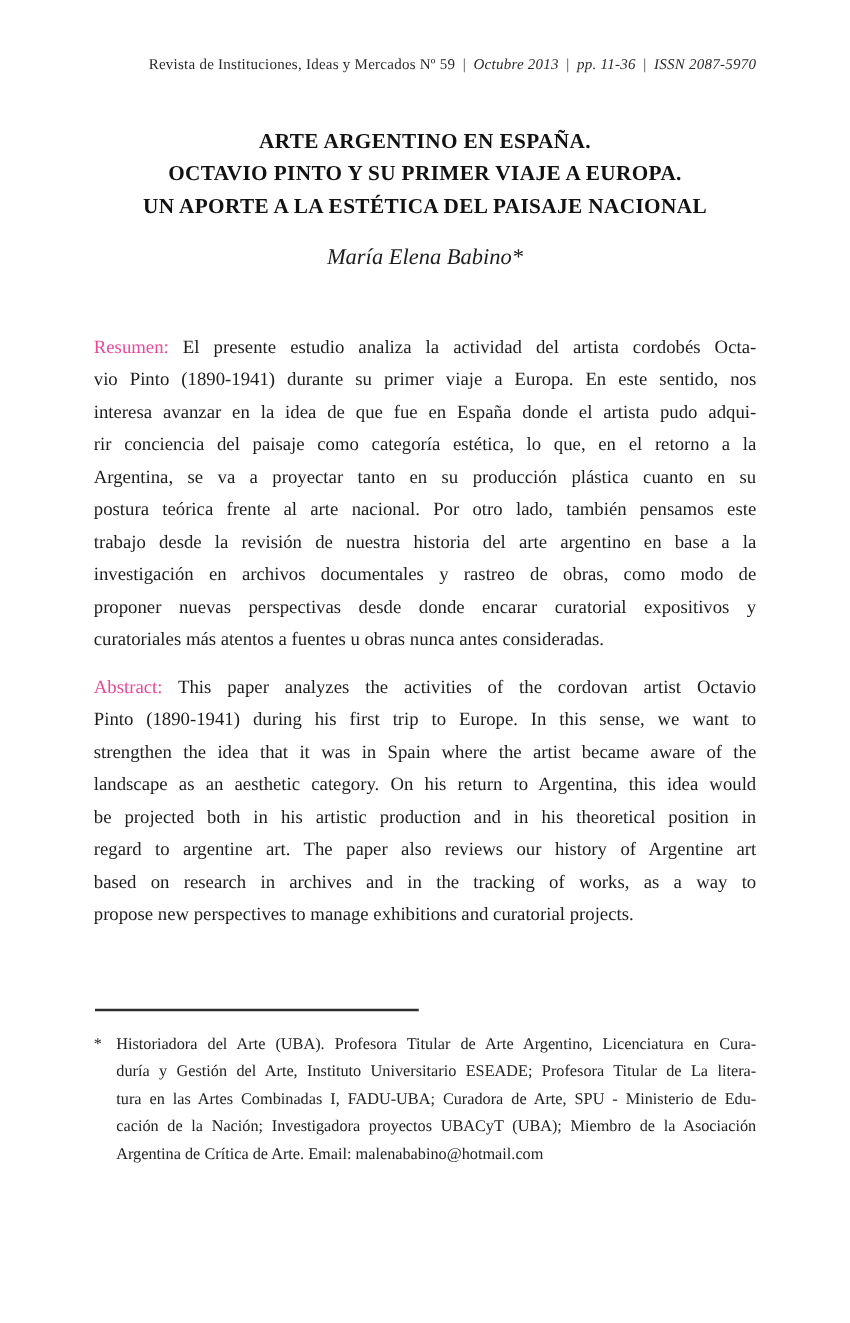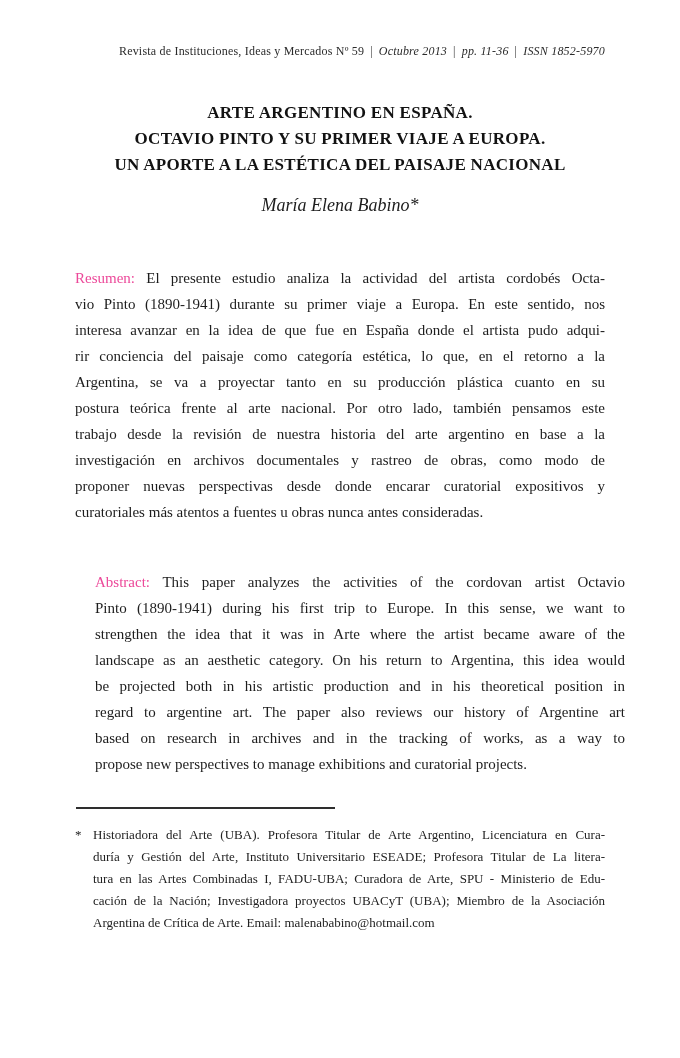--- a/index.html
+++ b/index.html
@@ -57,21 +57,21 @@
   .para {
     position: absolute;
     left: 75px;
     width: 530px;
     font-size: 15px;
     line-height: 26px;
     color: #1d1d1d;
   }
   .para strong { font-weight: 400; color: #ec4899; }
   .para-resumen { top: 265px; }
-  .para-abstract { top: 569px; margin-left: 20px; }
+  .para-abstract { top: 537px; }
 
   .jline {
     text-align: justify;
     text-align-last: justify;
     overflow: hidden;
   }
   .para .jline, .title .jline { height: 26px; }
   .jline.last { text-align-last: left; }
   .jline.cline { text-align: center; text-align-last: center; }
 
@@ -95,21 +95,21 @@
   }
   .fn-marker { position: absolute; left: 0; top: 0; }
   .fn-body { margin-left: 18px; }
   .fn-body .jline { height: 22px; }
 </style>
 </head>
 <body>
 
 <div class="page">
 
-  <div class="journal-header"><span class="seg seg-roman">Revista de Instituciones, Ideas y Mercados Nº 59</span><span class="seg seg-sep">|</span><span class="seg seg-italic">Octubre 2013</span><span class="seg seg-sep">|</span><span class="seg seg-italic">pp. 11-36</span><span class="seg seg-sep">|</span><span class="seg seg-italic">ISSN 1852-5970</span></div>
+  <div class="journal-header"><span class="seg seg-roman">Revista de Instituciones, Ideas y Mercados Nº 59</span><span class="seg seg-sep">|</span><span class="seg seg-italic">Octubre 2013</span><span class="seg seg-sep">|</span><span class="seg seg-italic">pp. 11-36</span><span class="seg seg-sep">|</span><span class="seg seg-italic">ISSN 2087-5970</span></div>
 
   <h1 class="title">
       <div class="jline cline">ARTE ARGENTINO EN ESPAÑA.</div>
       <div class="jline cline">OCTAVIO PINTO Y SU PRIMER VIAJE A EUROPA.</div>
       <div class="jline last cline">UN APORTE A LA ESTÉTICA DEL PAISAJE NACIONAL</div>
     </h1>
 
   <div class="author"><span>María Elena Babino</span><span>*</span></div>
 
   <div class="para para-resumen">
@@ -121,21 +121,21 @@
       <div class="jline">postura teórica frente al arte nacional. Por otro lado, también pensamos este</div>
       <div class="jline">trabajo desde la revisión de nuestra historia del arte argentino en base a la</div>
       <div class="jline">investigación en archivos documentales y rastreo de obras, como modo de</div>
       <div class="jline">proponer nuevas perspectivas desde donde encarar curatorial expositivos y</div>
       <div class="jline last">curatoriales más atentos a fuentes u obras nunca antes consideradas.</div>
     </div>
 
   <div class="para para-abstract">
       <div class="jline"><strong>Abstract:</strong> This paper analyzes the activities of the cordovan artist Octavio</div>
       <div class="jline">Pinto (1890-1941) during his first trip to Europe. In this sense, we want to</div>
-      <div class="jline">strengthen the idea that it was in Arte where the artist became aware of the</div>
+      <div class="jline">strengthen the idea that it was in Spain where the artist became aware of the</div>
       <div class="jline">landscape as an aesthetic category. On his return to Argentina, this idea would</div>
       <div class="jline">be projected both in his artistic production and in his theoretical position in</div>
       <div class="jline">regard to argentine art. The paper also reviews our history of Argentine art</div>
       <div class="jline">based on research in archives and in the tracking of works, as a way to</div>
       <div class="jline last">propose new perspectives to manage exhibitions and curatorial projects.</div>
     </div>
 
   <div class="footnote-rule"></div>
 
   <div class="footnote">

